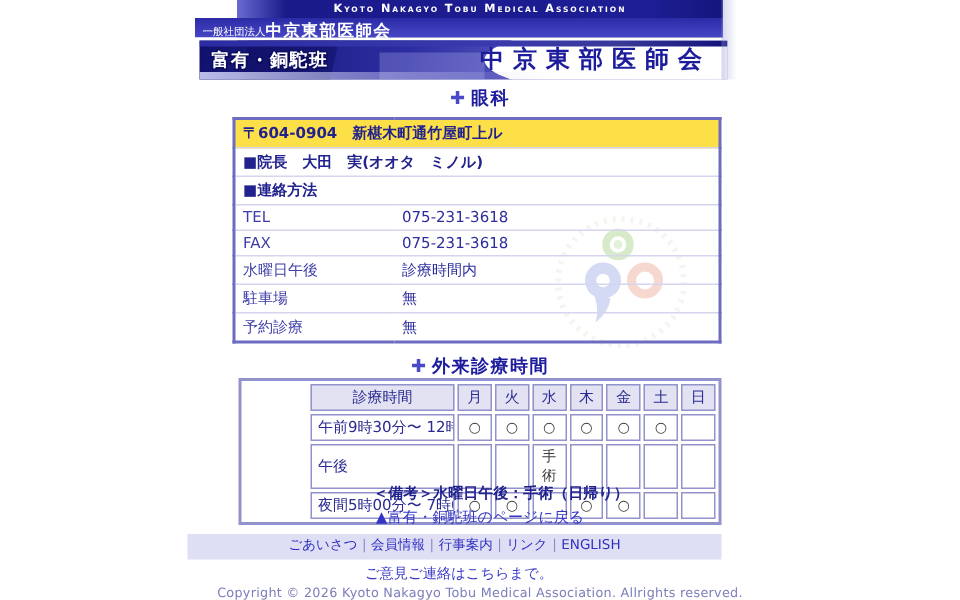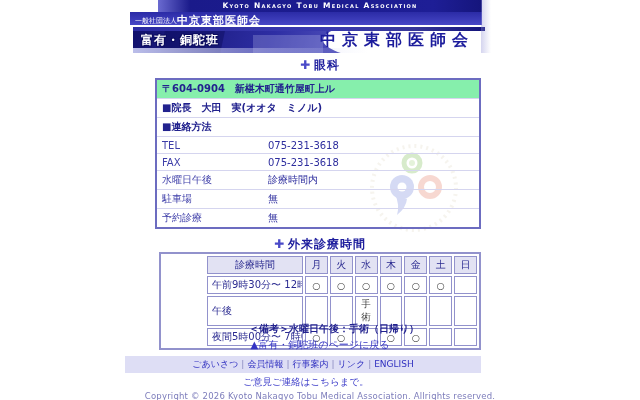--- a/index.html
+++ b/index.html
@@ -66,21 +66,21 @@
   .sched-head{left:0;top:236px;width:640px;text-align:center;
     font-size:12px;font-weight:bold;color:#1d1d9d;letter-spacing:1px;}
 
   
   .info-table{
     left:155px;top:78px;width:326px;border:2px solid #6c6cc0;background:transparent;
     border-collapse:collapse;font-size:10px;color:#30309e;z-index:2;
   }
   .info-table td{padding:2px 5px;height:12px;border-bottom:1px solid #d5d5ef;vertical-align:middle;}
   .info-table tr:last-child td{border-bottom:none;}
-  .info-table .addr td{background:#86efac;font-weight:bold;color:#22228e;margin-left:37px;}
+  .info-table .addr td{background:#fde047;font-weight:bold;color:#22228e;margin-left:37px;}
   .info-table .boldrow td{font-weight:bold;color:#22228e;}
   .info-table .lbl{width:96px;color:#3d3da8;}
   .info-table .val{color:#2e2e9e;}
 
   
   .watermark{left:366px;top:140px;width:96px;height:96px;z-index:1;opacity:.55;}
 
   
   .sched-table{
     left:159px;top:252px;width:322px;table-layout:fixed;

